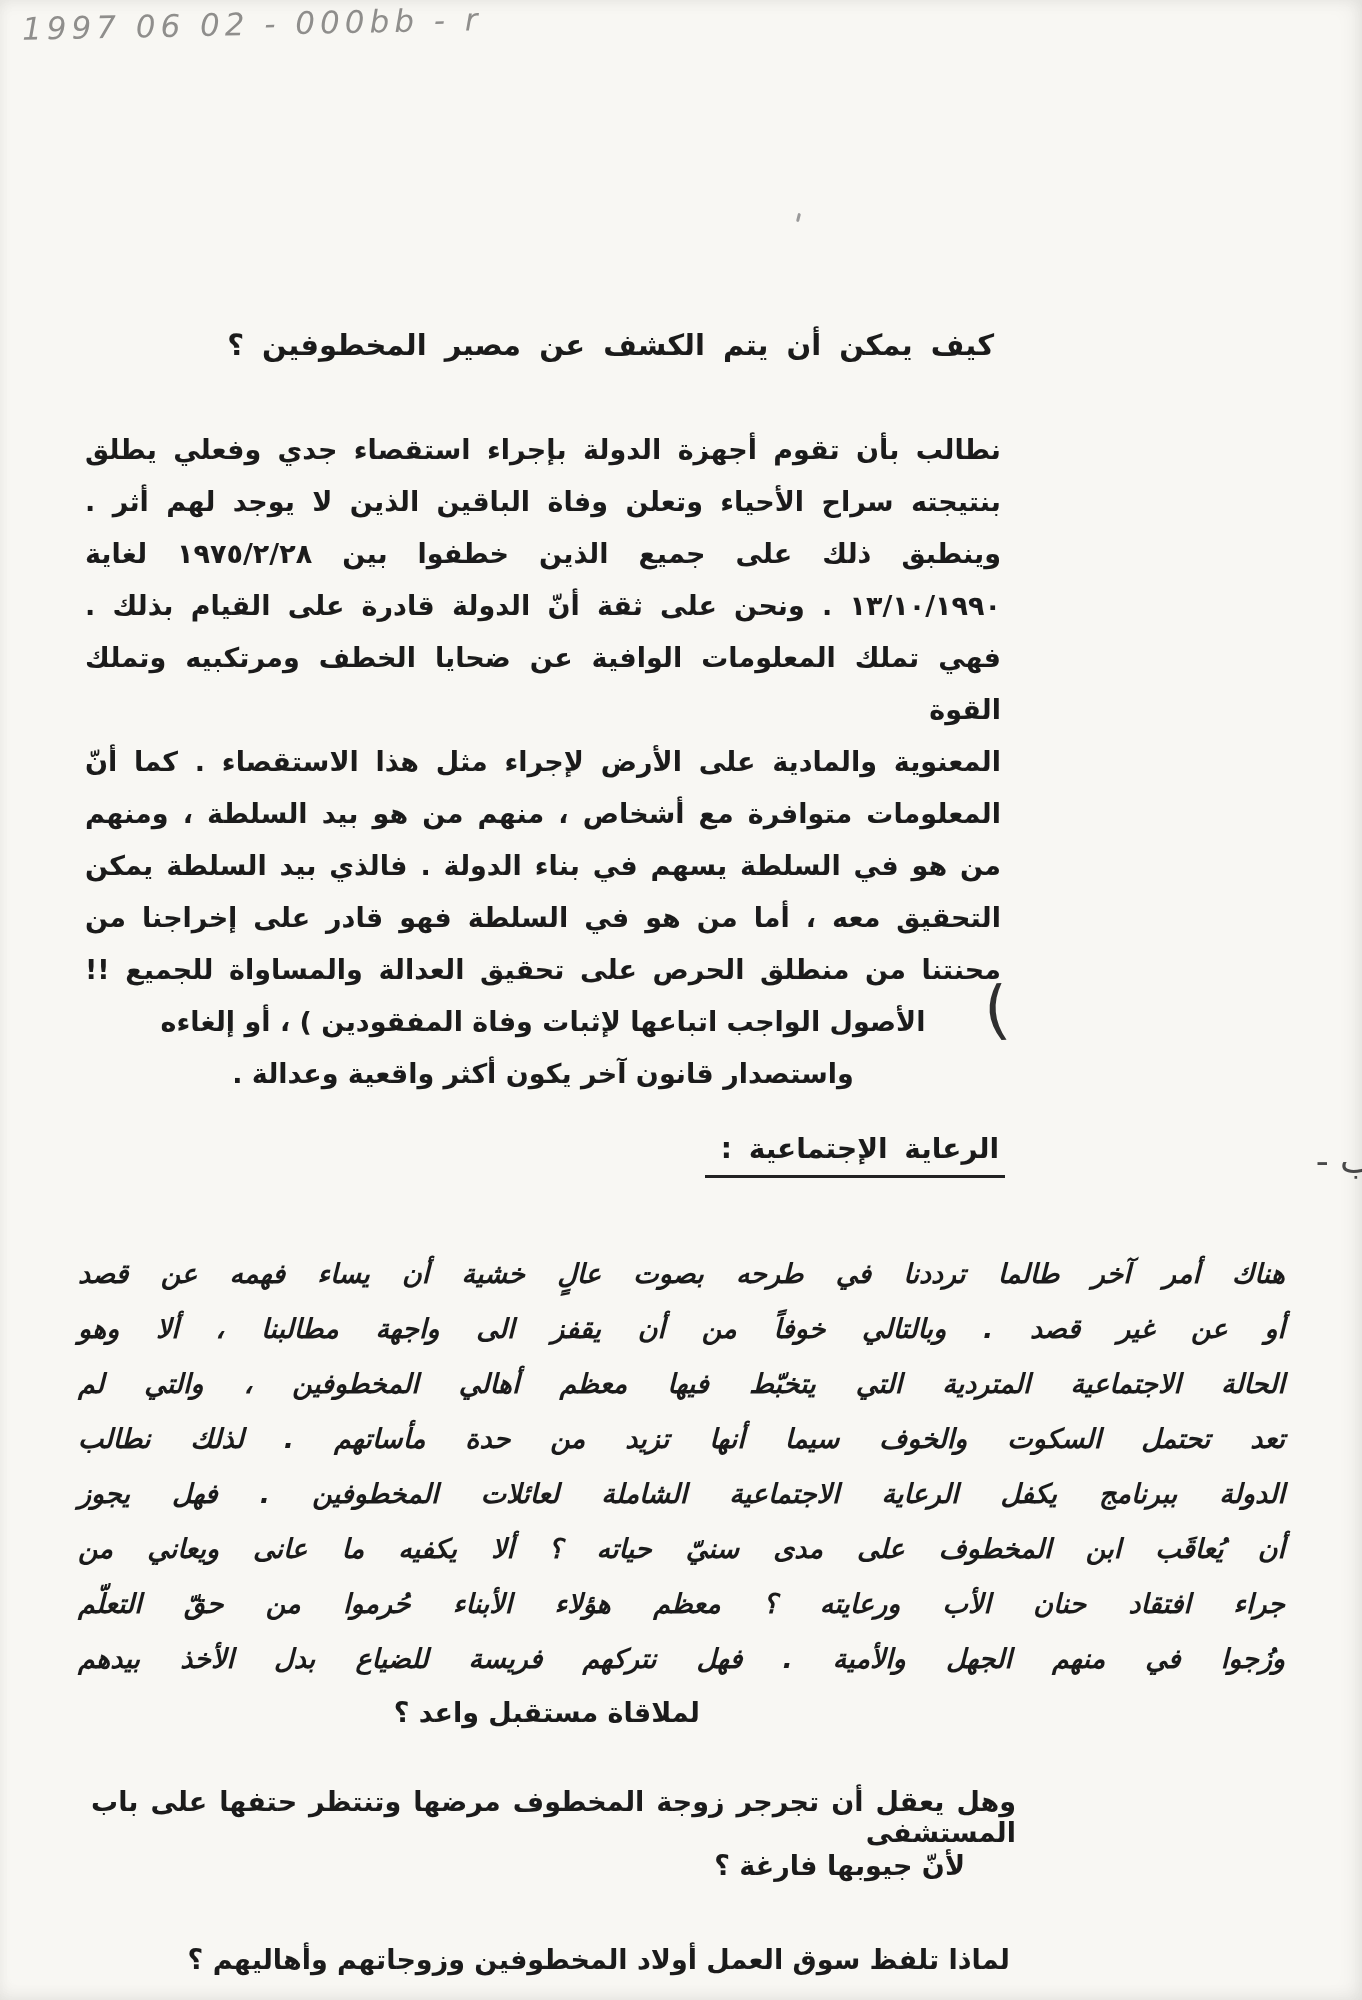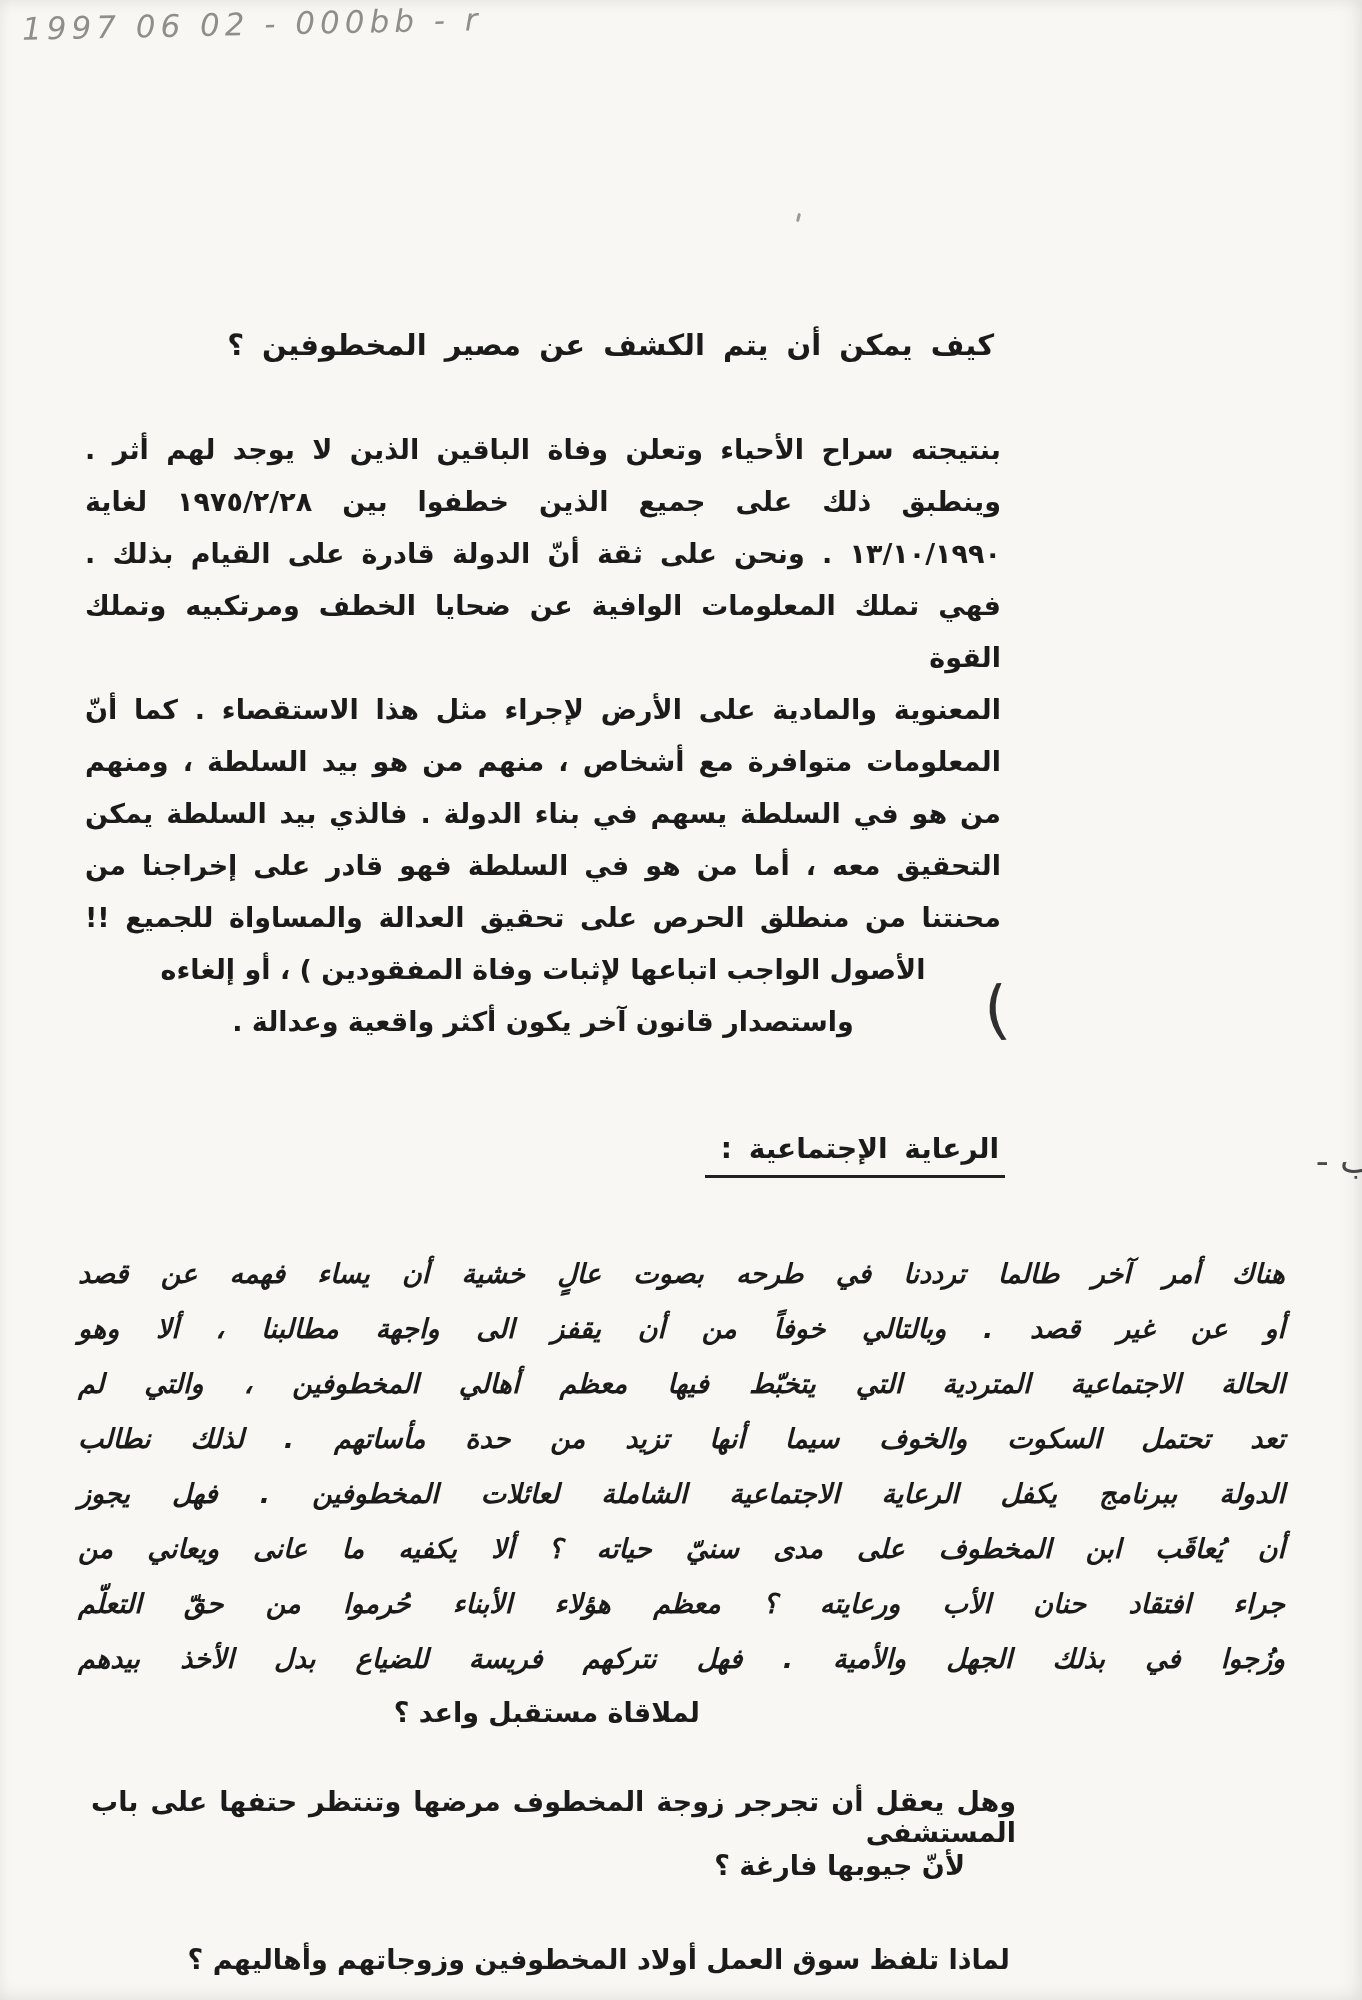--- a/index.html
+++ b/index.html
@@ -72,20 +72,21 @@
 
 <div class="page" dir="rtl">
 
   <div class="hand-note">1997 06 02 - 000bb - r</div>
 
   <div class="speck"></div>
 
   <h1 class="doc-title">كيف يمكن أن يتم الكشف عن مصير المخطوفين ؟</h1>
 
   <div class="p1">
+    <div class="ln j">نطالب بأن تقوم أجهزة الدولة بإجراء استقصاء جدي وفعلي يطلق</div>
     <div class="ln j">بنتيجته سراح الأحياء وتعلن وفاة الباقين الذين لا يوجد لهم أثر .</div>
     <div class="ln j">وينطبق ذلك على جميع الذين خطفوا بين ١٩٧٥/٢/٢٨ لغاية</div>
     <div class="ln j">١٣/١٠/١٩٩٠ . ونحن على ثقة أنّ الدولة قادرة على القيام بذلك .</div>
     <div class="ln j">فهي تملك المعلومات الوافية عن ضحايا الخطف ومرتكبيه وتملك القوة</div>
     <div class="ln j">المعنوية والمادية على الأرض لإجراء مثل هذا الاستقصاء . كما أنّ</div>
     <div class="ln j">المعلومات متوافرة مع أشخاص ، منهم من هو بيد السلطة ، ومنهم</div>
     <div class="ln j">من هو في السلطة يسهم في بناء الدولة . فالذي بيد السلطة يمكن</div>
     <div class="ln j">التحقيق معه ، أما من هو في السلطة فهو قادر على إخراجنا من</div>
     <div class="ln j">محنتنا من منطلق الحرص على تحقيق العدالة والمساواة للجميع !!</div>
     <div class="ln">الأصول الواجب اتباعها لإثبات وفاة المفقودين ) ، أو إلغاءه</div>
@@ -99,21 +100,21 @@
   <div class="edge-mark">ب -</div>
 
   <div class="p2">
     <div class="ln j">هناك أمر آخر طالما ترددنا في طرحه بصوت عالٍ خشية أن يساء فهمه عن قصد</div>
     <div class="ln j">أو عن غير قصد . وبالتالي خوفاً من أن يقفز الى واجهة مطالبنا ، ألا وهو</div>
     <div class="ln j">الحالة الاجتماعية المتردية التي يتخبّط فيها معظم أهالي المخطوفين ، والتي لم</div>
     <div class="ln j">تعد تحتمل السكوت والخوف سيما أنها تزيد من حدة مأساتهم . لذلك نطالب</div>
     <div class="ln j">الدولة ببرنامج يكفل الرعاية الاجتماعية الشاملة لعائلات المخطوفين . فهل يجوز</div>
     <div class="ln j">أن يُعاقَب ابن المخطوف على مدى سنيّ حياته ؟ ألا يكفيه ما عانى ويعاني من</div>
     <div class="ln j">جراء افتقاد حنان الأب ورعايته ؟ معظم هؤلاء الأبناء حُرموا من حقّ التعلّم</div>
-    <div class="ln j">وزُجوا في بذلك الجهل والأمية . فهل نتركهم فريسة للضياع بدل الأخذ بيدهم</div>
+    <div class="ln j">وزُجوا في منهم الجهل والأمية . فهل نتركهم فريسة للضياع بدل الأخذ بيدهم</div>
   </div>
 
   <div class="p2-last">لملاقاة مستقبل واعد ؟</div>
 
   <div class="p3-l1 j">وهل يعقل أن تجرجر زوجة المخطوف مرضها وتنتظر حتفها على باب المستشفى</div>
   <div class="p3-l2">لأنّ جيوبها فارغة ؟</div>
 
   <div class="p4">لماذا تلفظ سوق العمل أولاد المخطوفين وزوجاتهم وأهاليهم ؟</div>
 
 </div>

